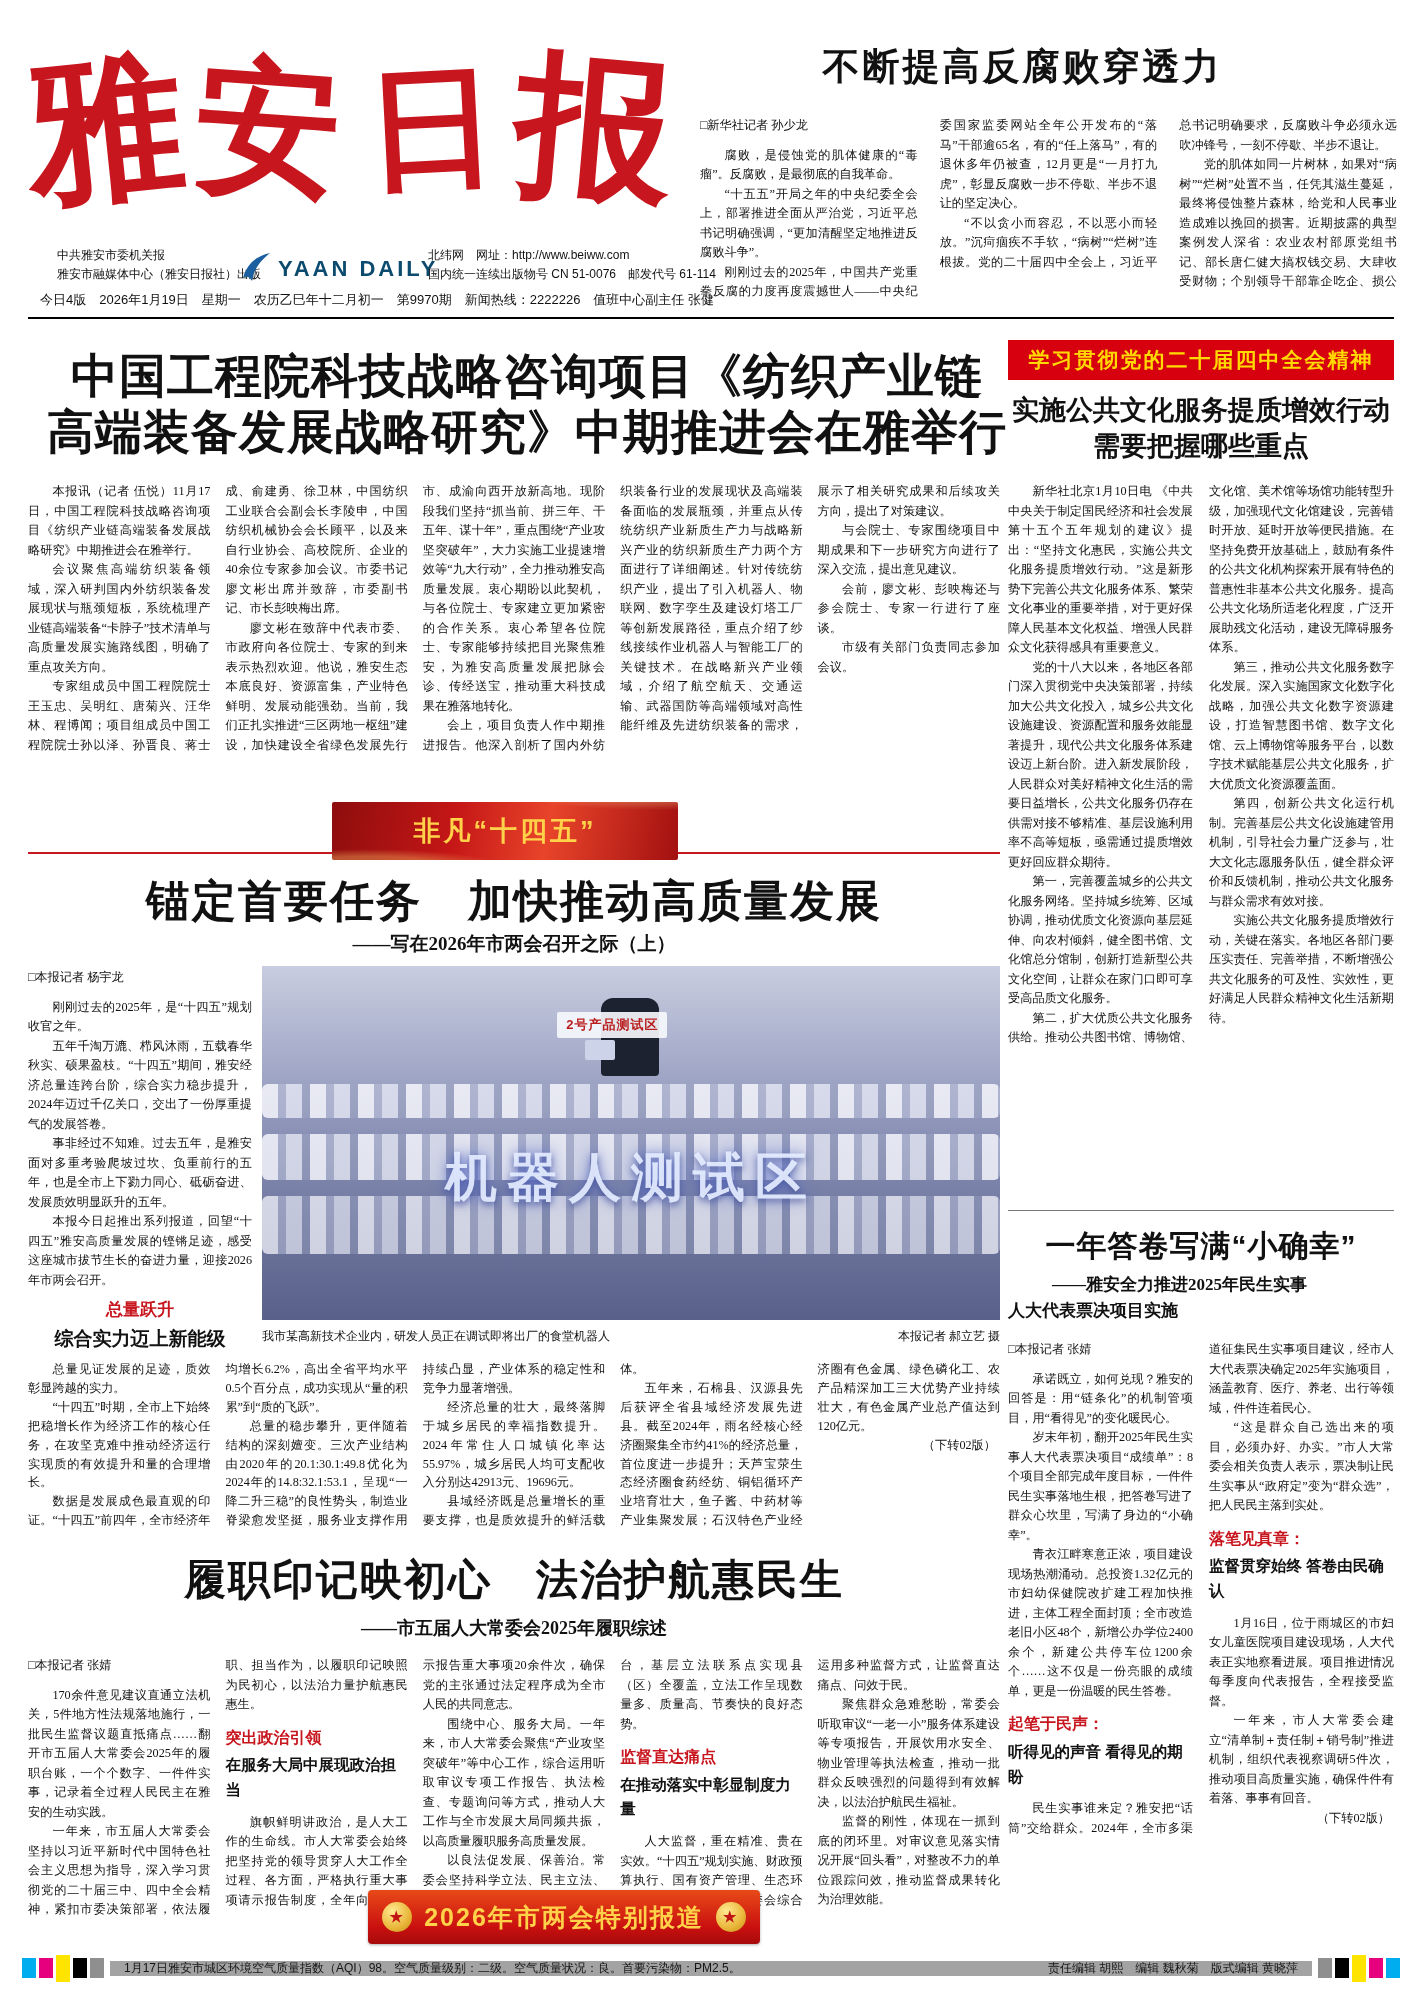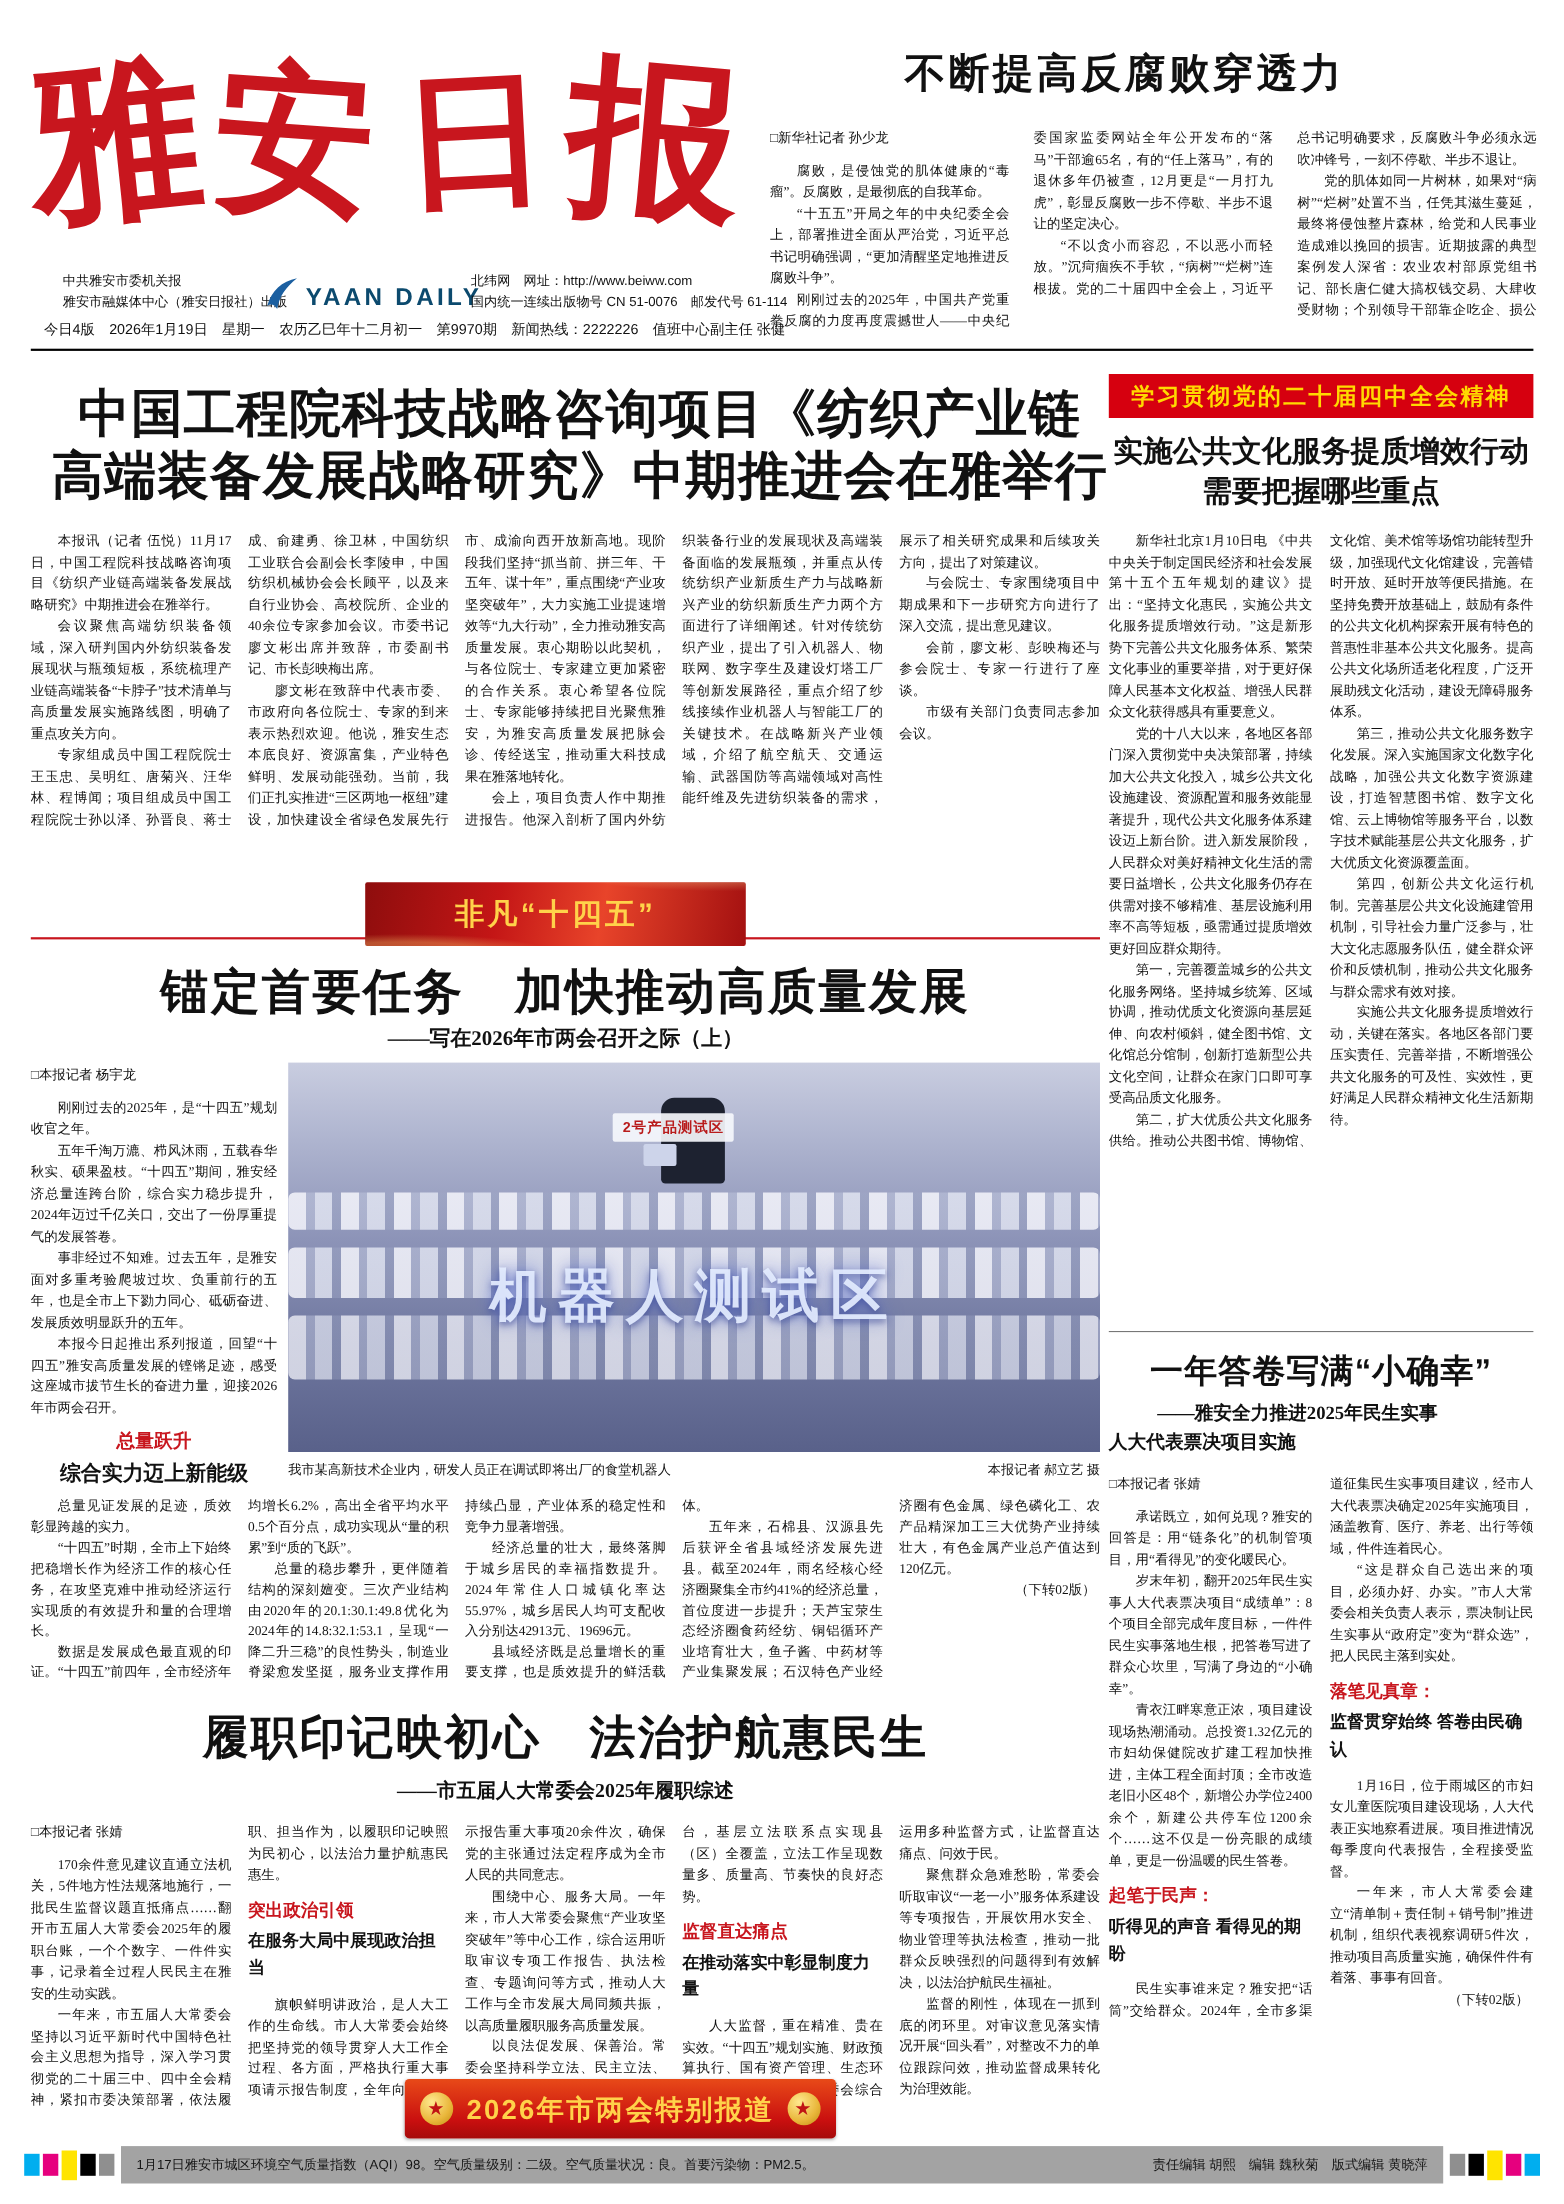--- a/index.html
+++ b/index.html
@@ -122,21 +122,21 @@
     color:#c01414;display:flex;align-items:center;justify-content:center;font-size:15px;}
 
   
   .footer{position:absolute;left:22px;top:1954px;width:1378px;height:28px;
     display:flex;align-items:center;gap:6px;}
   .marks{display:flex;align-items:center;gap:3px;}
   .mark{width:14px;height:20px;}
   .mark.tall{height:27px;}
   .m-c{background:#00aeef;}.m-m{background:#e6007e;}.m-y{background:#ffe400;}
   .m-k{background:#000;}.m-g{background:#8f8f8f;}
-  .footer-strip{flex:1;height:34px;background:#a3a3a3;display:flex;align-items:center;
+  .footer-strip{flex:1;height:15px;background:#a3a3a3;display:flex;align-items:center;
     justify-content:space-between;padding:0 14px;
     font-family:"Liberation Sans",sans-serif;font-size:12px;color:#151515;}
 </style>
 </head>
 <body>
 
 <div class="page">
 
   <div class="masthead-title">
     <span>雅</span>

